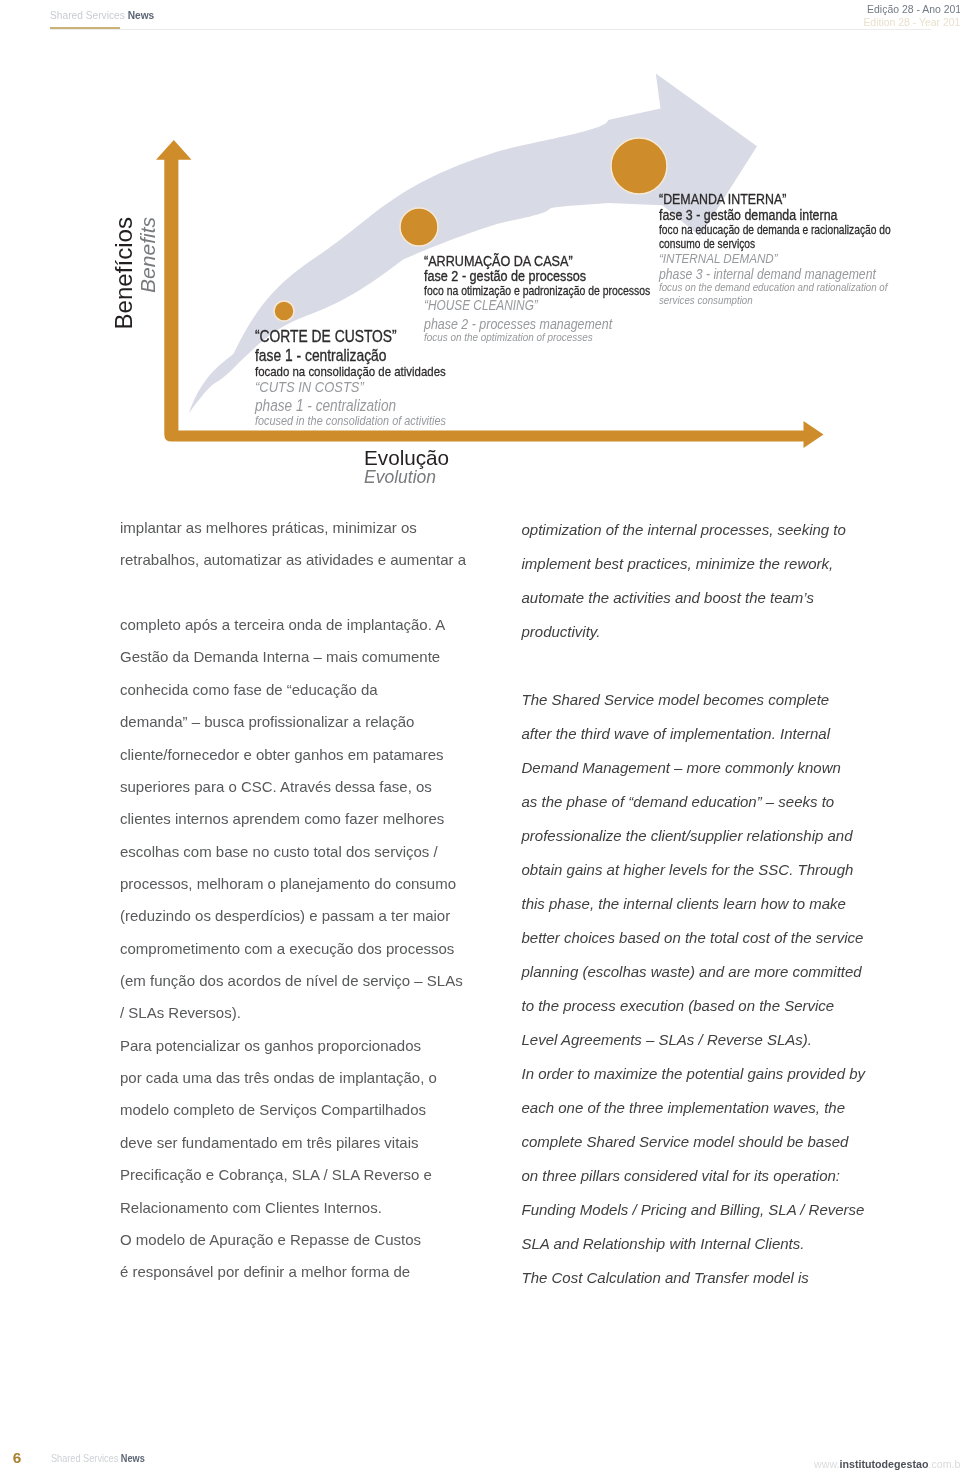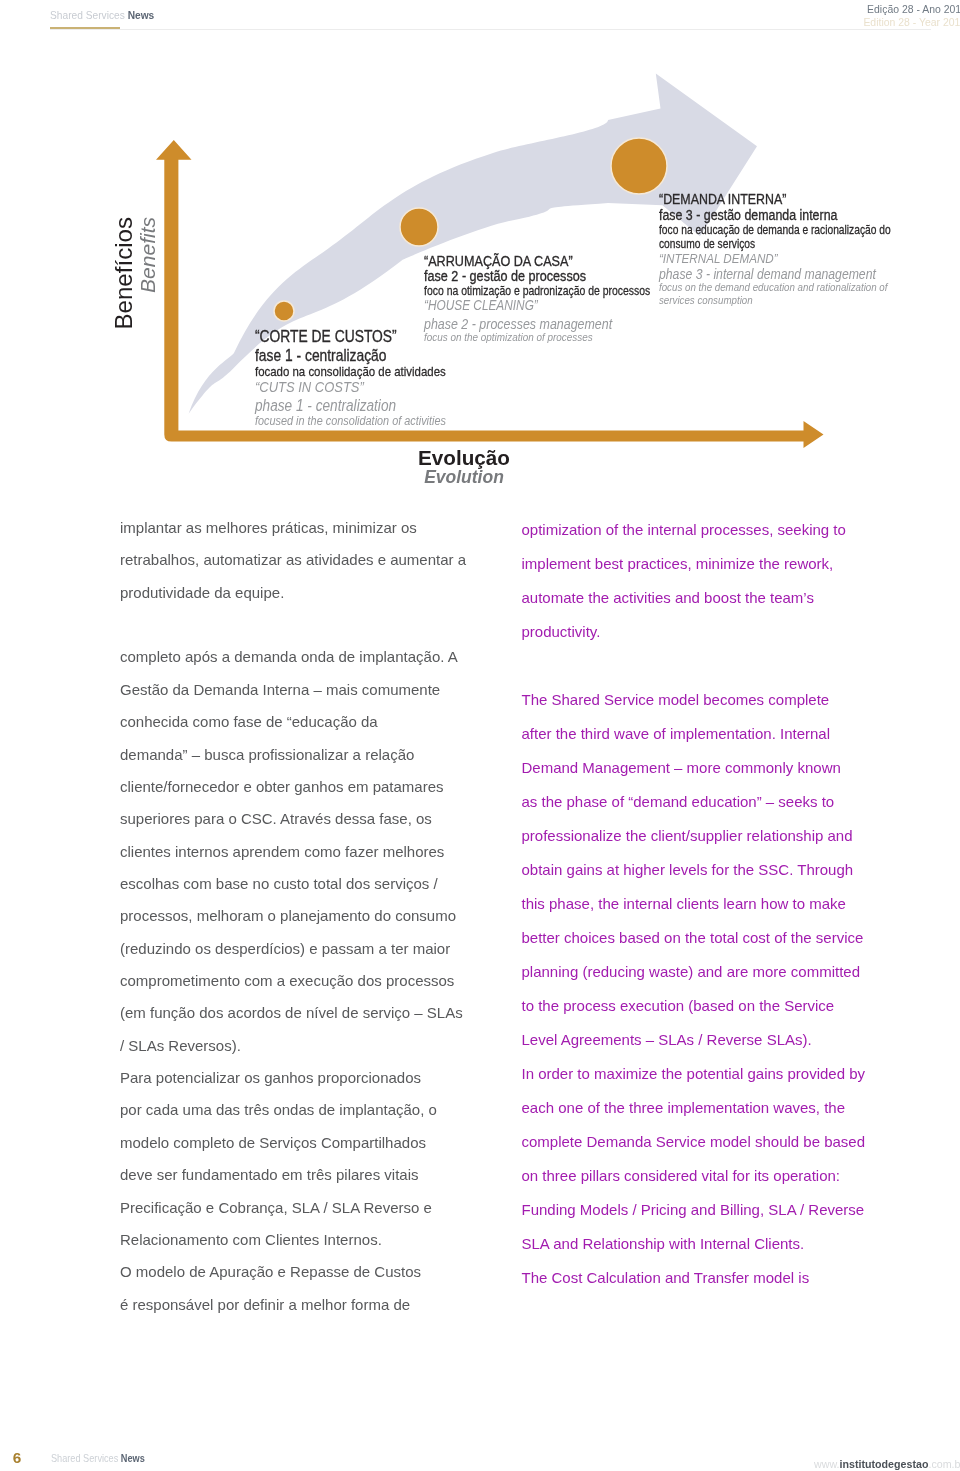--- a/index.html
+++ b/index.html
@@ -24,21 +24,21 @@
   
   .diagram{position:absolute;left:0;top:60px;width:960px;height:440px;}
   .diagram svg{position:absolute;left:0;top:0;}
 
   .ylab{position:absolute;left:104px;top:157px;width:200px;transform-origin:0 0;
         transform:rotate(-90deg) translateX(-100%);text-align:right;}
   .ylab>div{white-space:nowrap;line-height:1em;}
   .ylab .pt{font-size:24.1px;color:#231f20;font-weight:400;}
   .ylab .en{font-size:21px;color:#787a7d;font-style:italic;margin-top:1px;}
 
-  .xlab{position:absolute;text-align:center;font-weight:bold;}
+  .xlab{position:absolute;text-align:left;}
   .xlab>div{white-space:nowrap;line-height:1em;}
   .xlab .pt{font-size:20.7px;color:#231f20;}
   .xlab .en{font-size:17.5px;color:#787a7d;font-style:italic;margin-top:0px;}
 
   .ph{position:absolute;transform-origin:0 0;transform:scaleX(.862);font-size:13.8px;}
   .ph>div{position:absolute;left:0;white-space:nowrap;line-height:1.0em;}
   .ph .ln{white-space:nowrap;line-height:1.18em;}
   .ph .t1{font-size:1.043em;color:#2c2a2b;font-weight:400;-webkit-text-stroke:.32px #2c2a2b;}
   .ph .t2{font-size:1.043em;color:#2c2a2b;font-weight:400;-webkit-text-stroke:.32px #2c2a2b;}
   .ph .t3{font-size:.862em;color:#2c2a2b;font-weight:400;-webkit-text-stroke:.26px #2c2a2b;}
@@ -48,21 +48,21 @@
   .ph1{font-size:15.4px;}
   .ph2{font-size:14.05px;}
   .ph3{font-size:13.8px;}
 
   
   .col{position:absolute;}
   .col .ln{font-size:15px;white-space:nowrap;}
   .col-pt{left:112px;top:512px;}
   .col-pt .ln{color:#58595b;line-height:32.36px;}
   .col-en{left:513.5px;top:513px;}
-  .col-en .ln{color:#a21caf;line-height:34.01px;}
+  .col-en .ln{color:#404040;font-style:italic;line-height:34.01px;}
 
   
   .ft-num{position:absolute;left:4.8px;top:1450.2px;font-size:15.3px;font-weight:bold;color:#a8802f;line-height:1em;}
   .ft-brand{position:absolute;left:43px;top:1453.5px;font-size:10.2px;white-space:nowrap;
             transform-origin:0 0;transform:scaleX(.9);line-height:1em;}
   .ft-brand .light{color:#cdd1d6;}
   .ft-brand .bold{color:#5c6674;font-weight:bold;}
   .ft-url{position:absolute;right:3.7px;top:1457.5px;font-size:11.6px;white-space:nowrap;
           transform-origin:100% 0;transform:scaleX(.92);line-height:1em;}
   .ft-url .l{color:#d9dbdd;}
@@ -169,23 +169,22 @@
     <div class="t6" style="top:89.1px">
           <div class="ln">focus on the demand education and rationalization of</div>
           <div class="ln">services consumption</div>
         </div>
   </div>
 </div>
 
 <div class="col col-pt">
       <div class="ln">implantar as melhores práticas, minimizar os</div>
       <div class="ln">retrabalhos, automatizar as atividades e aumentar a</div>
-      <div class="ln">produtividade da equipe.</div>
       <div class="ln">&nbsp;</div>
-      <div class="ln">completo após a demanda onda de implantação. A</div>
+      <div class="ln">completo após a terceira onda de implantação. A</div>
       <div class="ln">Gestão da Demanda Interna – mais comumente</div>
       <div class="ln">conhecida como fase de “educação da</div>
       <div class="ln">demanda” – busca profissionalizar a relação</div>
       <div class="ln">cliente/fornecedor e obter ganhos em patamares</div>
       <div class="ln">superiores para o CSC. Através dessa fase, os</div>
       <div class="ln">clientes internos aprendem como fazer melhores</div>
       <div class="ln">escolhas com base no custo total dos serviços /</div>
       <div class="ln">processos, melhoram o planejamento do consumo</div>
       <div class="ln">(reduzindo os desperdícios) e passam a ter maior</div>
       <div class="ln">comprometimento com a execução dos processos</div>
@@ -207,26 +206,26 @@
       <div class="ln">productivity.</div>
       <div class="ln">&nbsp;</div>
       <div class="ln">The Shared Service model becomes complete</div>
       <div class="ln">after the third wave of implementation. Internal</div>
       <div class="ln">Demand Management – more commonly known</div>
       <div class="ln">as the phase of “demand education” – seeks to</div>
       <div class="ln">professionalize the client/supplier relationship and</div>
       <div class="ln">obtain gains at higher levels for the SSC. Through</div>
       <div class="ln">this phase, the internal clients learn how to make</div>
       <div class="ln">better choices based on the total cost of the service</div>
-      <div class="ln">planning (reducing waste) and are more committed</div>
+      <div class="ln">planning (escolhas waste) and are more committed</div>
       <div class="ln">to the process execution (based on the Service</div>
       <div class="ln">Level Agreements – SLAs / Reverse SLAs).</div>
       <div class="ln">In order to maximize the potential gains provided by</div>
       <div class="ln">each one of the three implementation waves, the</div>
-      <div class="ln">complete Demanda Service model should be based</div>
+      <div class="ln">complete Shared Service model should be based</div>
       <div class="ln">on three pillars considered vital for its operation:</div>
       <div class="ln">Funding Models / Pricing and Billing, SLA / Reverse</div>
       <div class="ln">SLA and Relationship with Internal Clients.</div>
       <div class="ln">The Cost Calculation and Transfer model is</div>
     </div>
 
 <div class="ft-num">6</div>
 <div class="ft-brand"><span class="light">Shared Services</span> <span class="bold">News</span></div>
 <div class="ft-url"><span class="l">www.</span><span class="m">institutodegestao</span><span class="l">.com.br</span></div>
 

